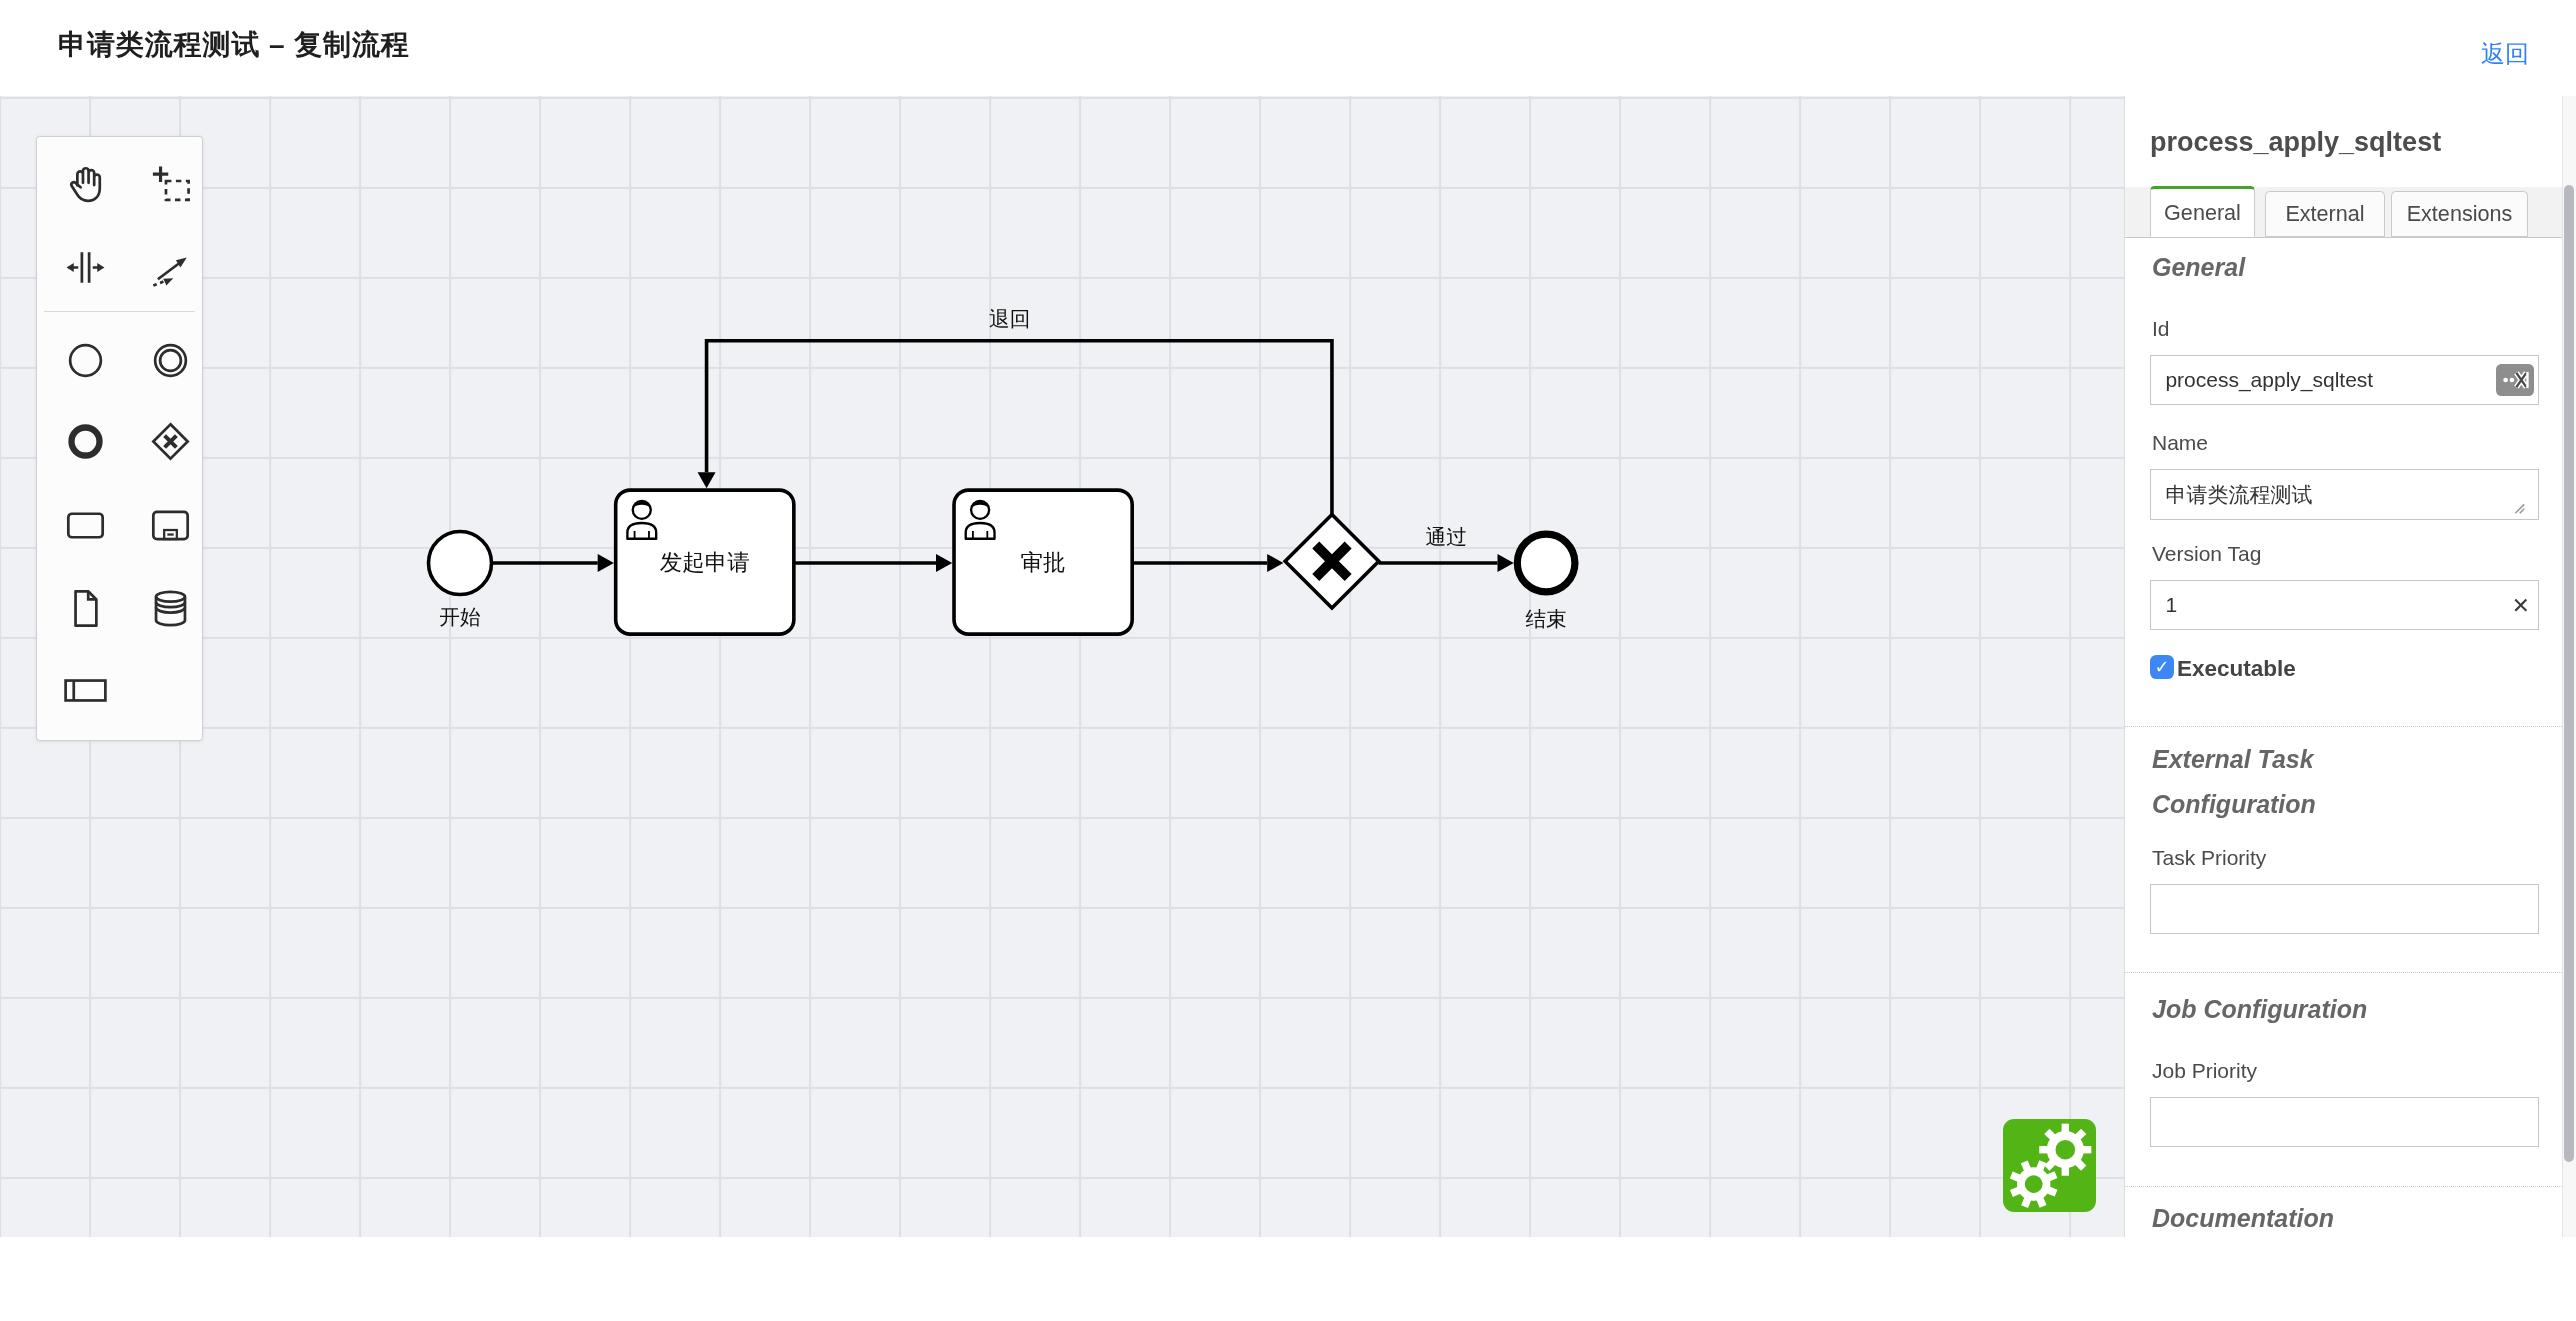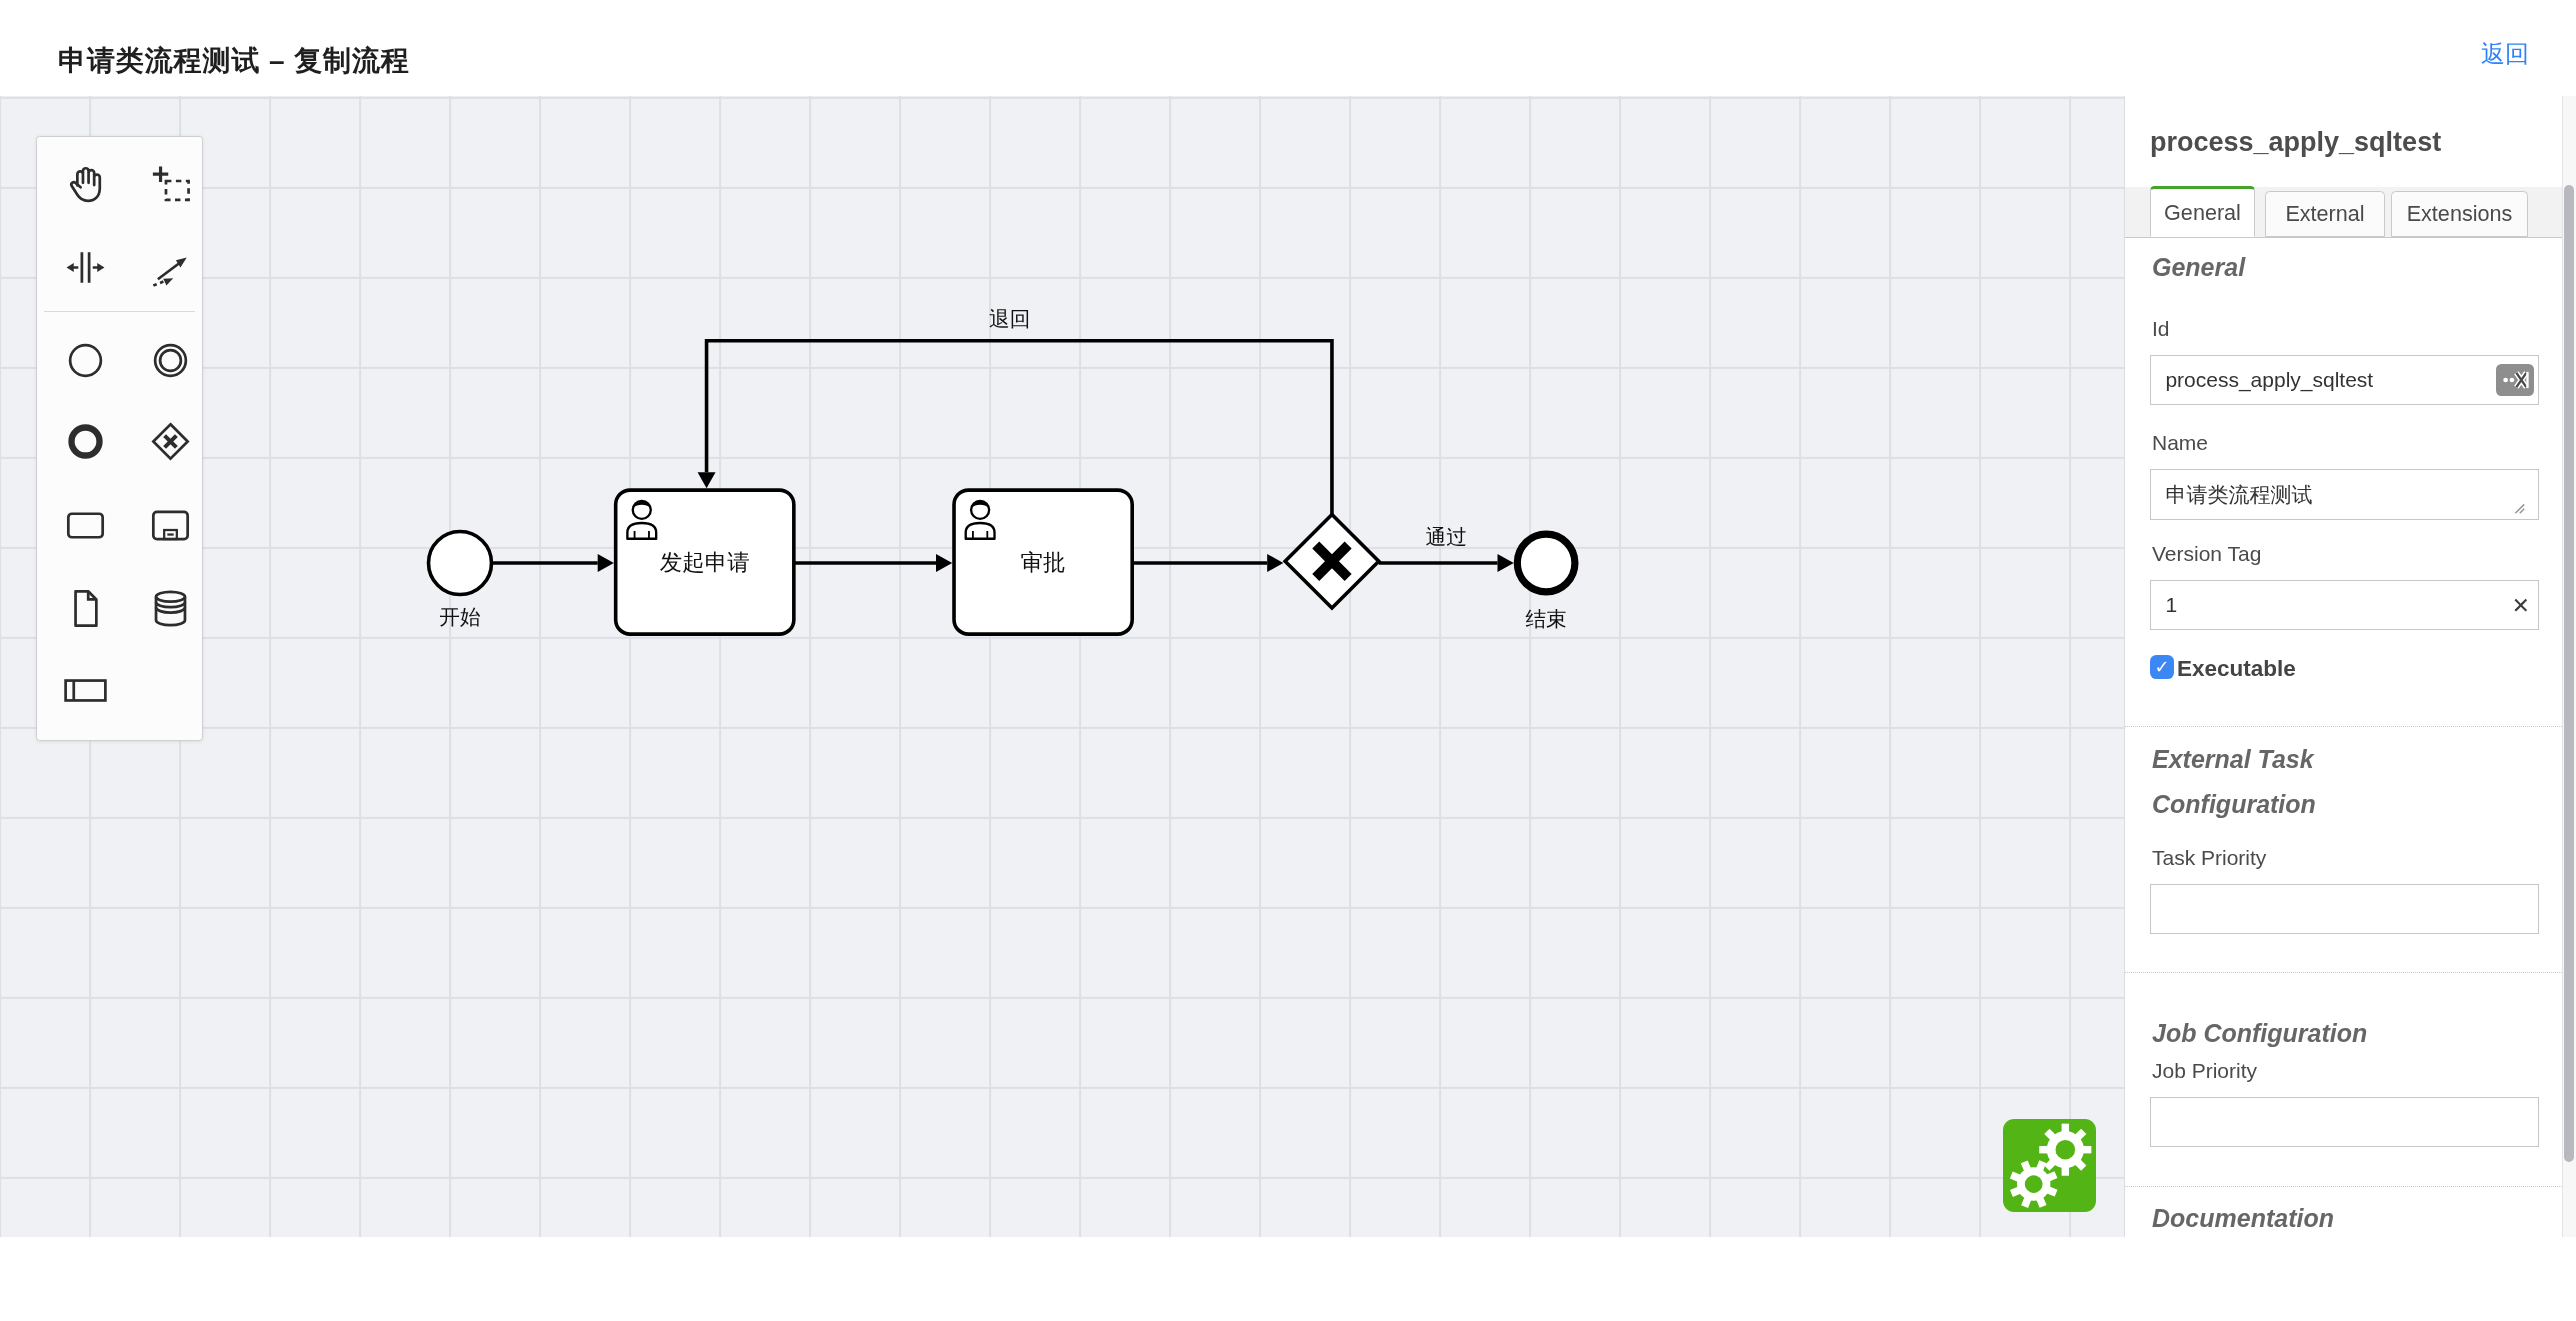--- a/index.html
+++ b/index.html
@@ -2,21 +2,21 @@
 <html style="font-size:14.4px"><head>
 <meta charset="utf-8">
 <style>
   * { margin:0; padding:0; box-sizing:border-box; }
   html,body { width:2576px; height:1321px; overflow:hidden; }
   body { font-family:"Liberation Sans","DejaVu Sans",sans-serif; background:#fff; }
   .app { position:relative; width:2576px; height:1321px; background:#fff; }
 
   
   .header { position:absolute; left:0; top:0; width:2576px; height:96px; background:#fff; }
-  .page-title { position:absolute; left:58px; top:42px; font-size:28px; font-weight:bold; color:#1f1f1f; letter-spacing:0.9px; }
+  .page-title { position:absolute; left:58px; top:26px; font-size:28px; font-weight:bold; color:#1f1f1f; letter-spacing:0.9px; }
   .back-link { position:absolute; right:47px; top:38px; font-size:24px; color:#2e82f7; cursor:pointer; }
 
   
   .canvas { position:absolute; left:0; top:96px; width:2124px; height:1141px;
     background-color:#f0f1f4;
     background-image:
       linear-gradient(to right,#dcdfe5 1.8px,transparent 1.8px),
       linear-gradient(to bottom,#dcdfe5 1.8px,transparent 1.8px);
     background-size:90px 90px; background-position:-0.9px 0.9px; }
   .diagram-svg { position:absolute; left:0; top:96px; }
@@ -308,21 +308,21 @@
     <div class="checkbox-label" style="top:560px;">Executable</div>
 
     <div class="dotted-div" style="top:630px;"></div>
 
     <div class="sec-title" style="top:641px; max-width:297px;">External Task Configuration</div>
     <div class="fld-label" style="top:750px;">Task Priority</div>
     <input class="fld-input" style="top: 788px;" value="">
 
     <div class="dotted-div" style="top:876px;"></div>
 
-    <div class="sec-title" style="top:891px;margin-top:24px;">Job Configuration</div>
+    <div class="sec-title" style="top:891px;">Job Configuration</div>
     <div class="fld-label" style="top:963px;">Job Priority</div>
     <input class="fld-input" style="top: 1001px;" value="">
 
     <div class="dotted-div" style="top:1090px;"></div>
 
     <div class="sec-title" style="top:1100px;">Documentation</div>
   </div>
 
   <div class="scroll-track"></div>
   <div class="scroll-thumb"></div>

